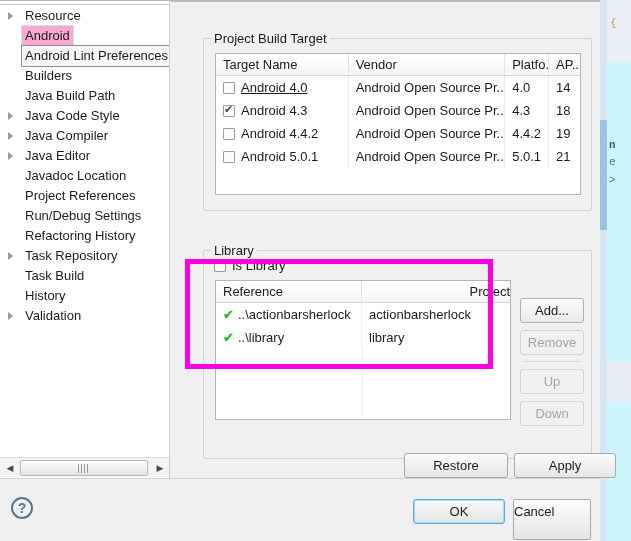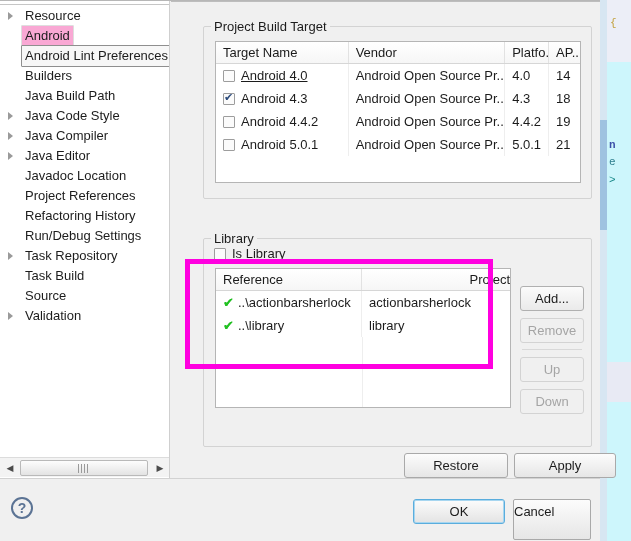--- a/index.html
+++ b/index.html
@@ -142,20 +142,21 @@
     width: 429px; height: 477px;
     background: #f0f0f0;
     border-top: 1px solid #bdbdbd;
   }
 
   .group {
     position: absolute;
     border: 1px solid #d3d3d3;
     border-radius: 2px;
     background: transparent;
+    margin-top: 12px;
   }
   .group > .legend {
     position: absolute; top: -8px; left: 7px;
     background: #f0f0f0;
     padding: 0 3px;
     font-size: 13px;
     color: #1c1c1c;
   }
 
   #group-build { left: 32px; top: 24px; width: 389px; height: 173px; }
@@ -350,25 +351,25 @@
           <div class="tree-item"><span class="arrow"></span><span class="lbl">Resource</span></div>
           <div class="tree-item hovered"><span class="lbl">Android</span></div>
           <div class="tree-item selected"><span class="lbl">Android Lint Preferences</span></div>
           <div class="tree-item"><span class="lbl">Builders</span></div>
           <div class="tree-item"><span class="lbl">Java Build Path</span></div>
           <div class="tree-item"><span class="arrow"></span><span class="lbl">Java Code Style</span></div>
           <div class="tree-item"><span class="arrow"></span><span class="lbl">Java Compiler</span></div>
           <div class="tree-item"><span class="arrow"></span><span class="lbl">Java Editor</span></div>
           <div class="tree-item"><span class="lbl">Javadoc Location</span></div>
           <div class="tree-item"><span class="lbl">Project References</span></div>
+          <div class="tree-item"><span class="lbl">Run/Debug Settings</span></div>
           <div class="tree-item"><span class="lbl">Refactoring History</span></div>
-          <div class="tree-item"><span class="lbl">Run/Debug Settings</span></div>
           <div class="tree-item"><span class="arrow"></span><span class="lbl">Task Repository</span></div>
           <div class="tree-item"><span class="lbl">Task Build</span></div>
-          <div class="tree-item"><span class="lbl">Source</span></div>
+          <div class="tree-item"><span class="lbl">History</span></div>
           <div class="tree-item"><span class="arrow"></span><span class="lbl">Validation</span></div>
         </div>
       <div id="tree-hscroll">
         <div class="sb-arrow left">◀</div>
         <div id="tree-hthumb">
           <div class="grip"></div>
         </div>
         <div class="sb-arrow right">▶</div>
       </div>
     </div>

